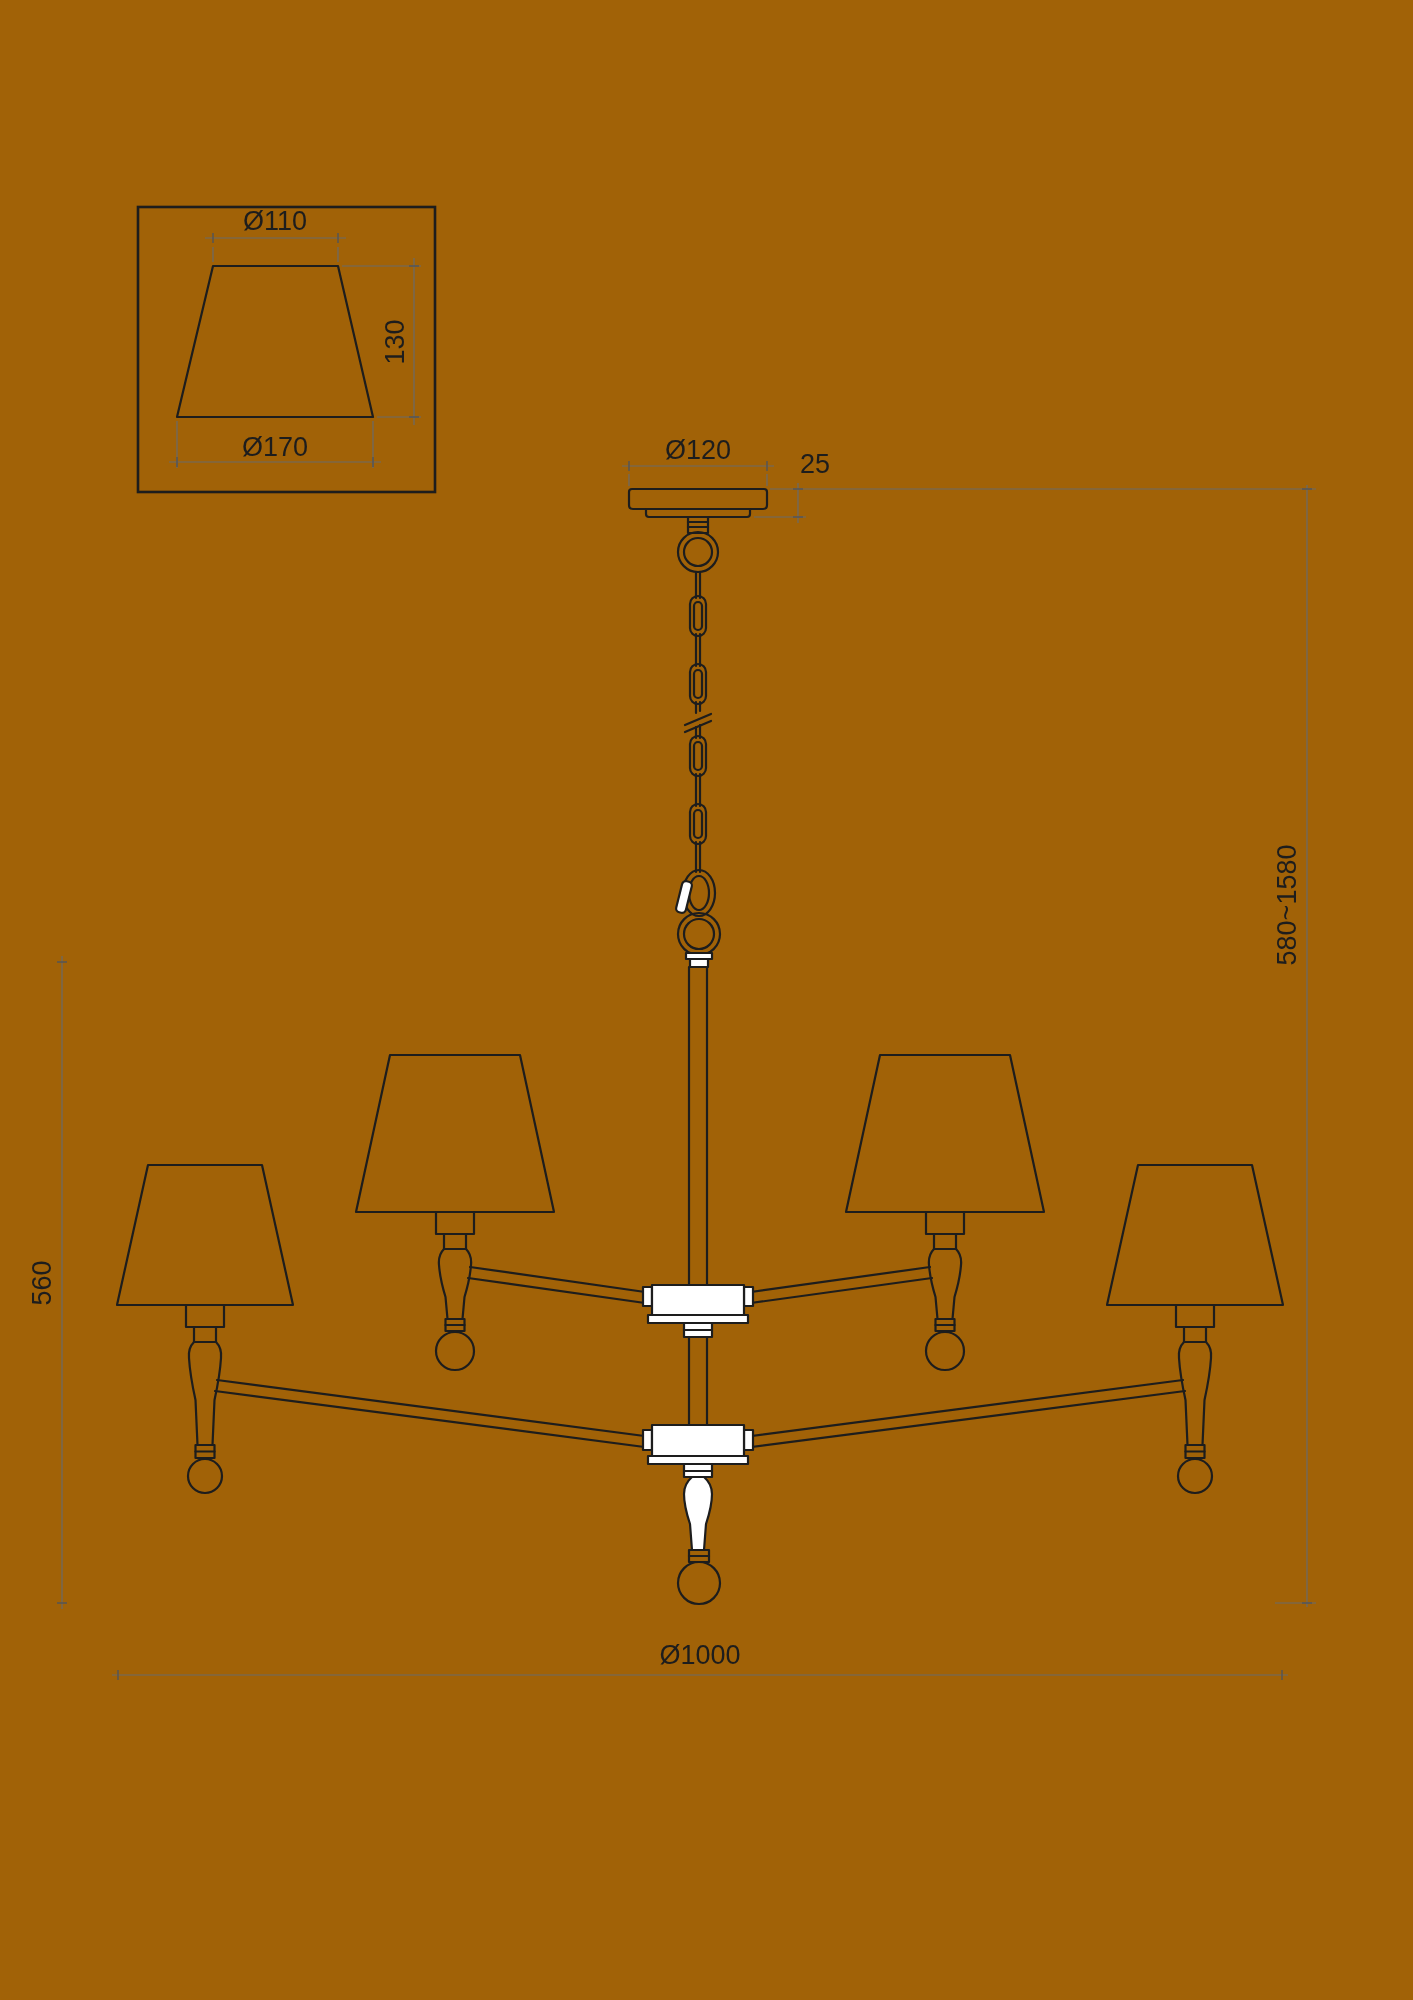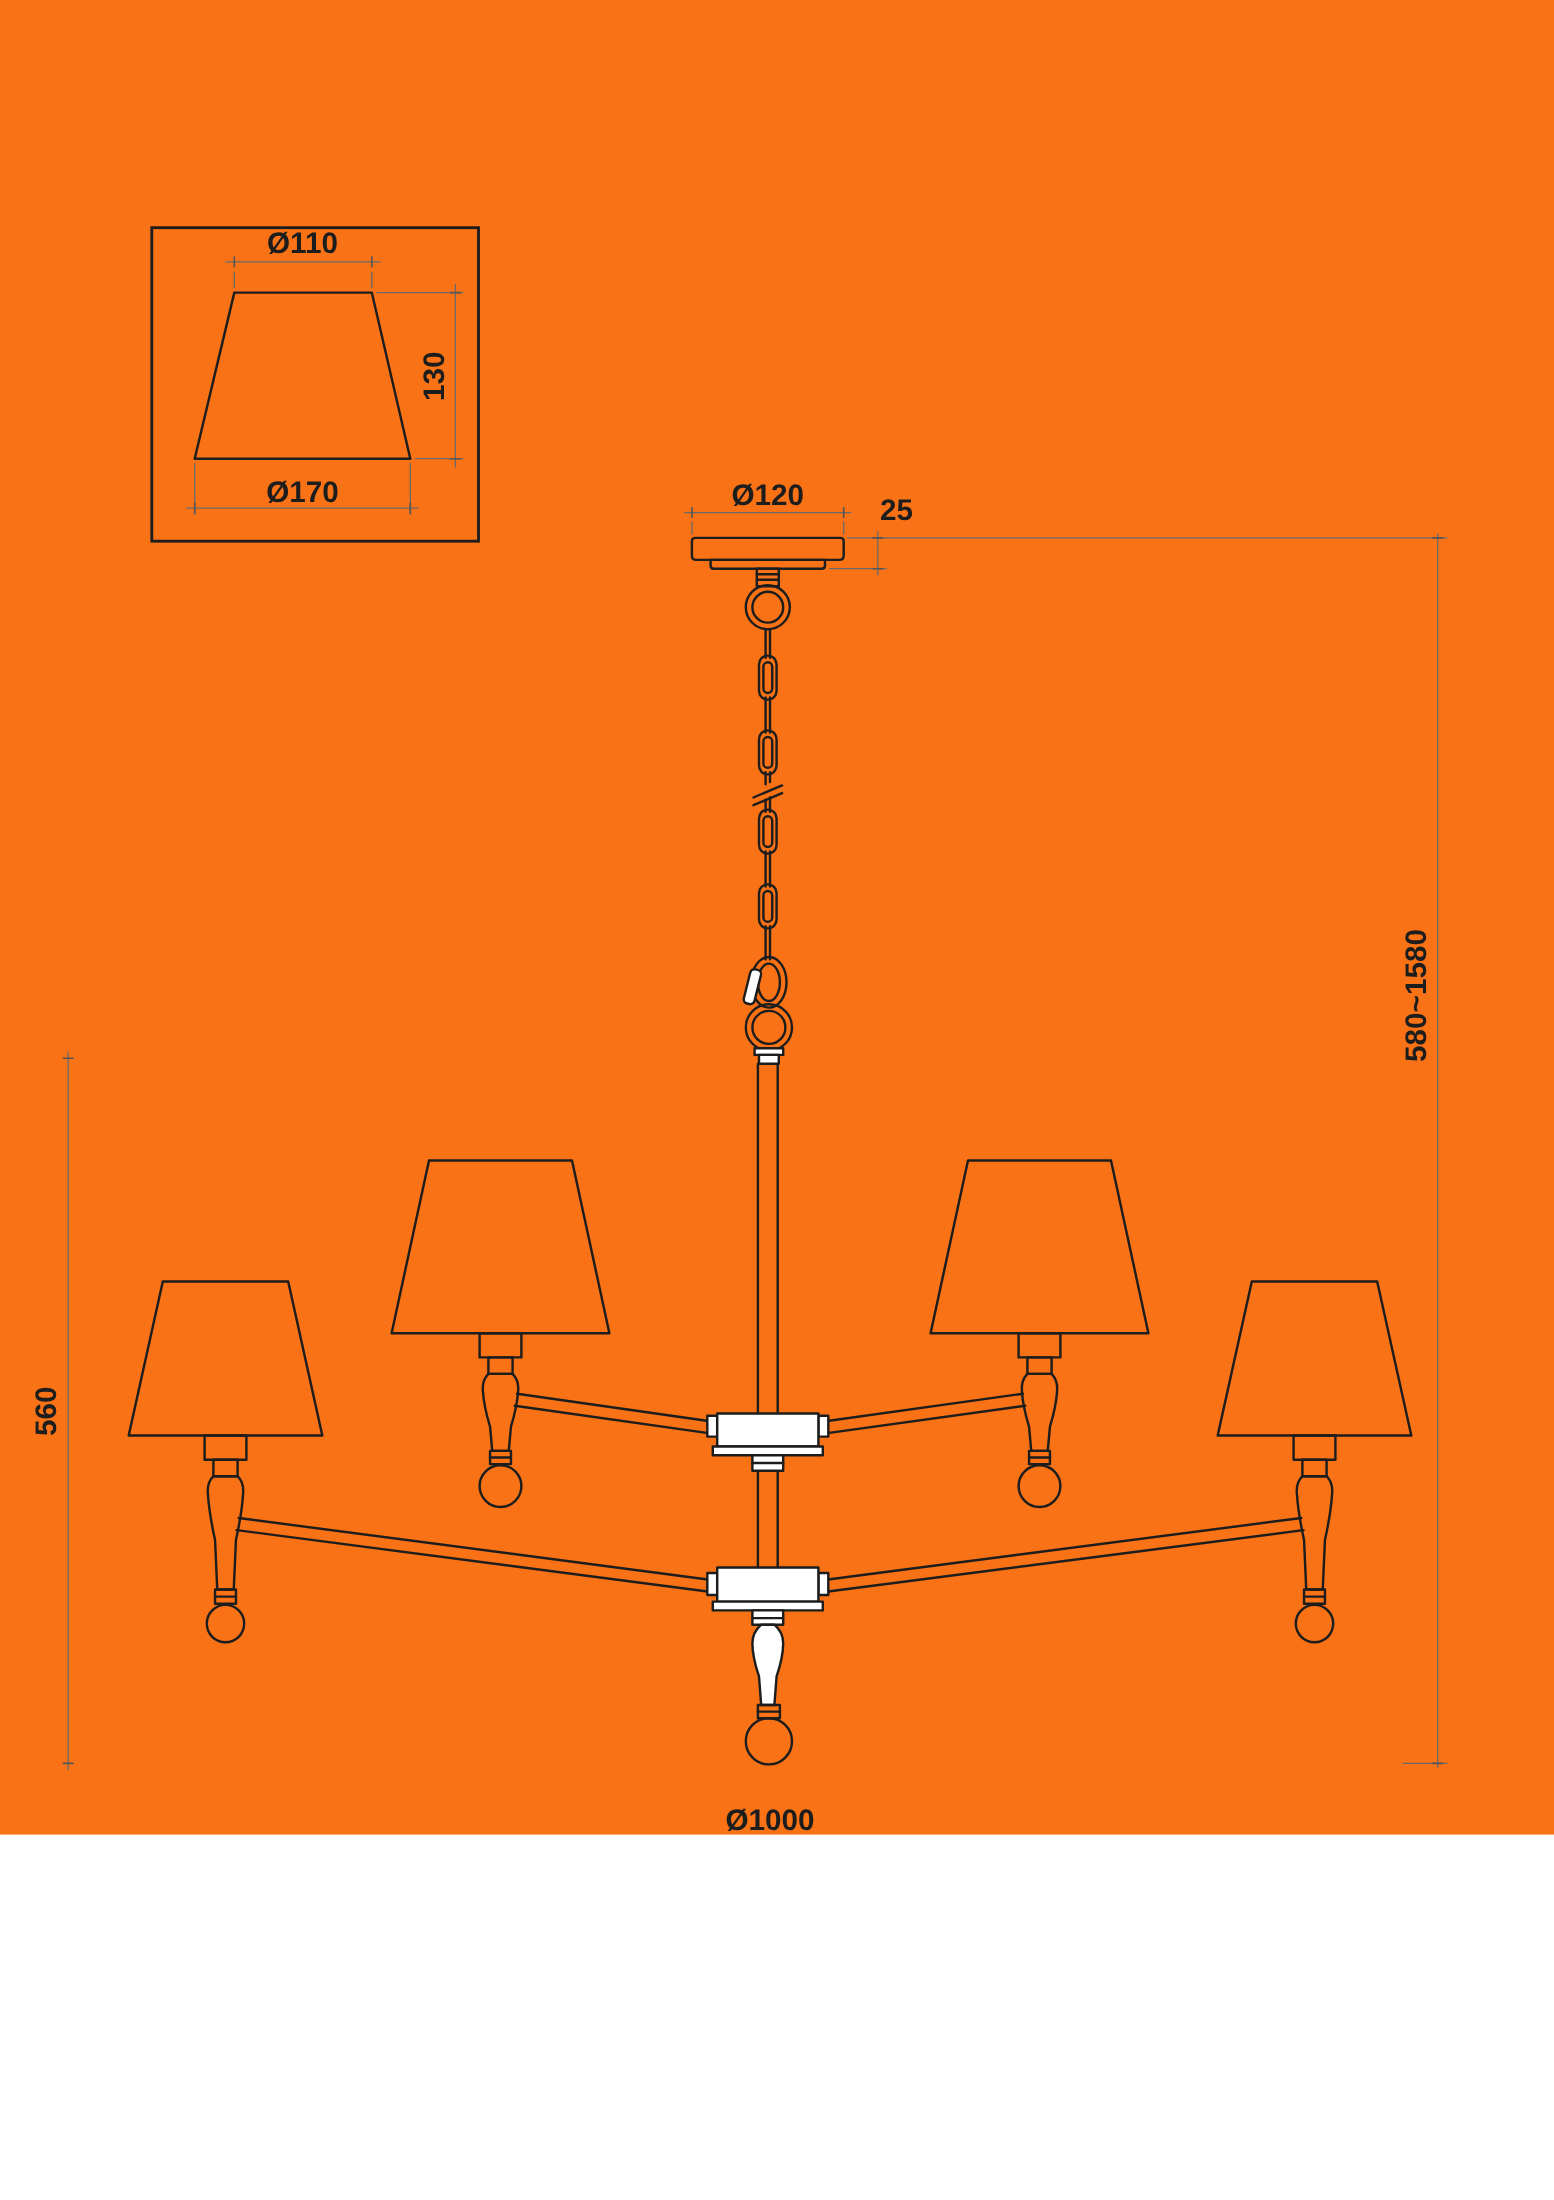--- a/index.html
+++ b/index.html
@@ -3,25 +3,24 @@
 <meta charset="utf-8">
 <style>
   html, body {
     margin: 0;
     padding: 0;
     background: #ffffff;
     font-family: "Liberation Sans", sans-serif;
   }
   .sheet {
     width: 1413px;
-    height: 1668px;
-    background: #f97316;
+    height: 2000px;
+    background: #a16207;
     position: relative;
     overflow: hidden;
-    font-weight: bold;
   }
   svg { display: block; }
   .obj  { stroke: #1d1d1d; stroke-width: 2.2; fill: none; stroke-linejoin: round; stroke-linecap: round; }
   .objf { stroke: #1d1d1d; stroke-width: 2.2; fill: #ffffff; stroke-linejoin: round; }
   .box  { stroke: #1d1d1d; stroke-width: 2.6; fill: none; }
   .dim  { stroke: #6a6a6a; stroke-width: 1.2; fill: none; }
   .tick { stroke: #555555; stroke-width: 1.5; fill: none; }
   .dimtext {
     fill: #1d1d1d;
     font-size: 27px;

